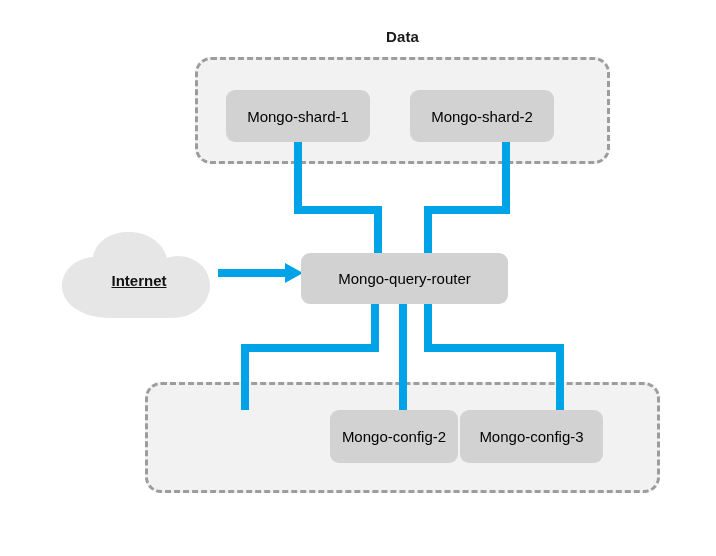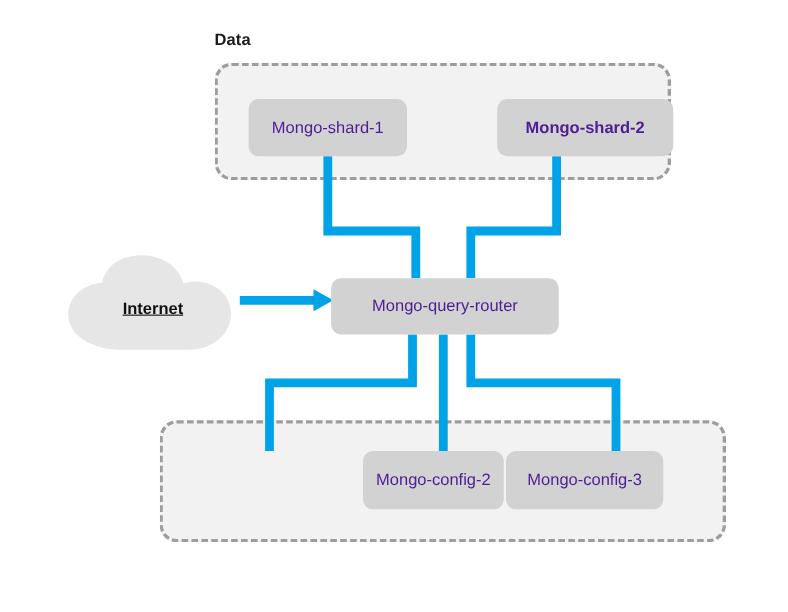--- a/index.html
+++ b/index.html
@@ -43,21 +43,21 @@
   #group-config {
     left: 145px;
     top: 382px;
     width: 515px;
     height: 111px;
   }
 
   
   .group-caption {
     position: absolute;
-    text-align: left;
+    text-align: center;
     font-size: 15px;
     font-weight: bold;
     color: #1a1a1a;
     letter-spacing: 0.1px;
     white-space: nowrap;
   }
   #caption-data {
     left: 195px;
     top: 28px;
     width: 415px;
@@ -71,25 +71,25 @@
   
   .node {
     position: absolute;
     background: #d2d2d2;
     border-radius: 9px;
     box-sizing: border-box;
     display: flex;
     align-items: center;
     justify-content: center;
     font-size: 15px;
-    color: #4c1d95;
+    color: #000000;
     white-space: nowrap;
   }
   #node-shard-1 { left: 226px; top: 90px;  width: 144px; height: 52px; }
-  #node-shard-2 { left: 452px; top: 90px;  width: 160px; height: 52px; font-weight: bold; }
+  #node-shard-2 { left: 410px; top: 90px;  width: 144px; height: 52px; }
   #node-router  { left: 301px; top: 253px; width: 207px; height: 51px; }
   #node-config-1 { left: 173px; top: 410px; width: 143px; height: 53px; }
   #node-config-2 { left: 330px; top: 410px; width: 128px; height: 53px; }
   #node-config-3 { left: 460px; top: 410px; width: 143px; height: 53px; }
 
   
   #cloud {
     position: absolute;
     left: 60px;
     top: 230px;

